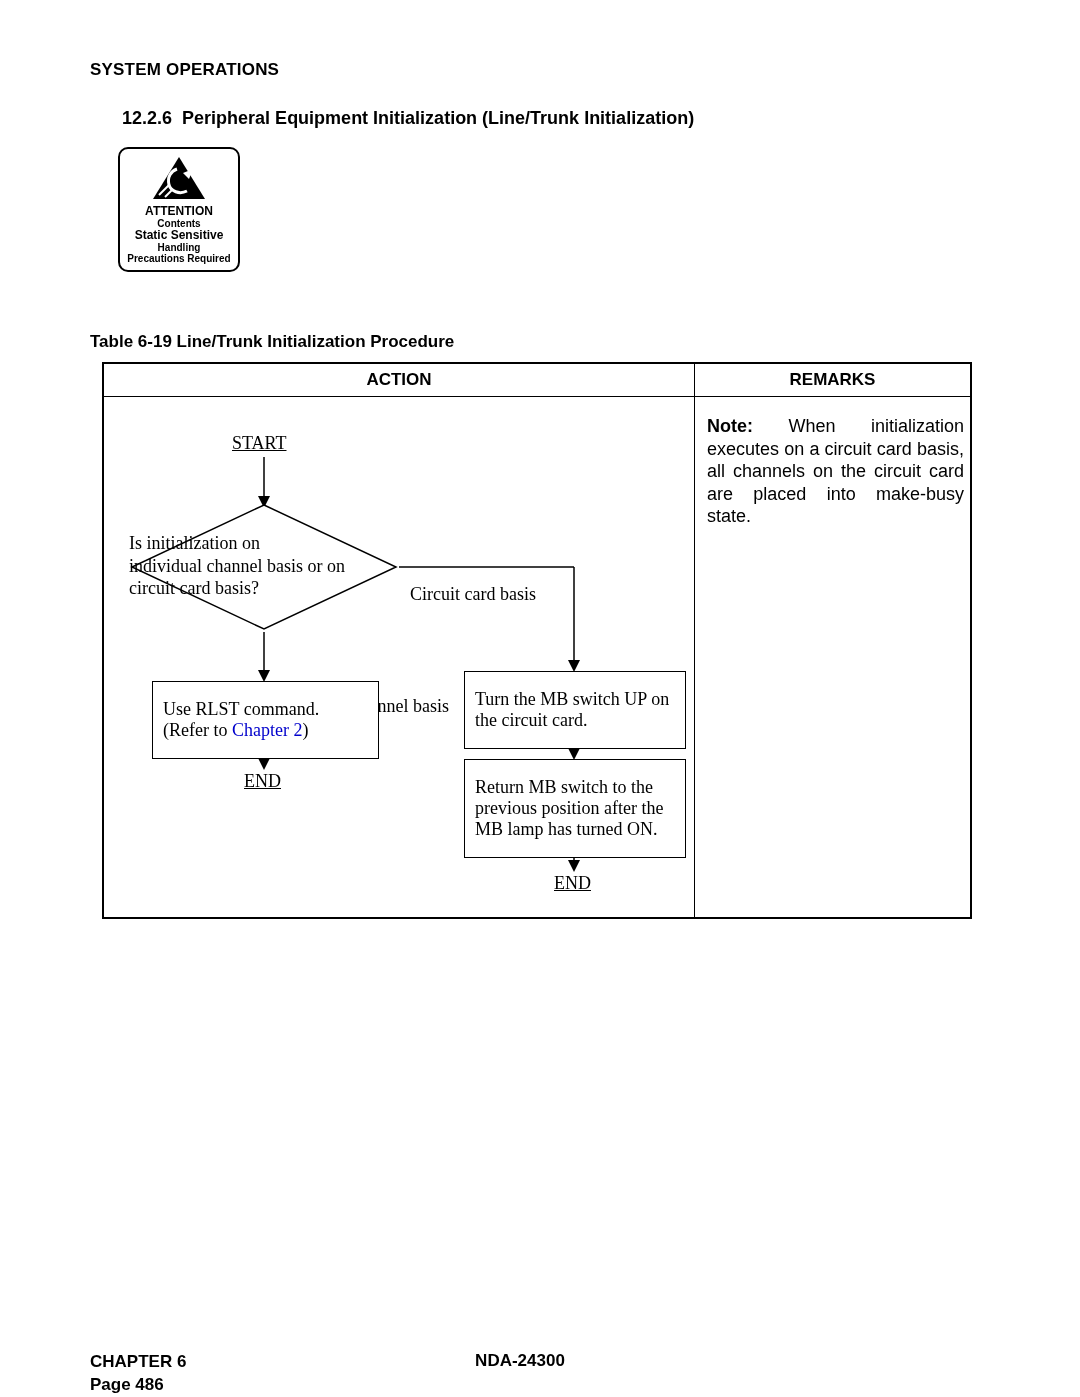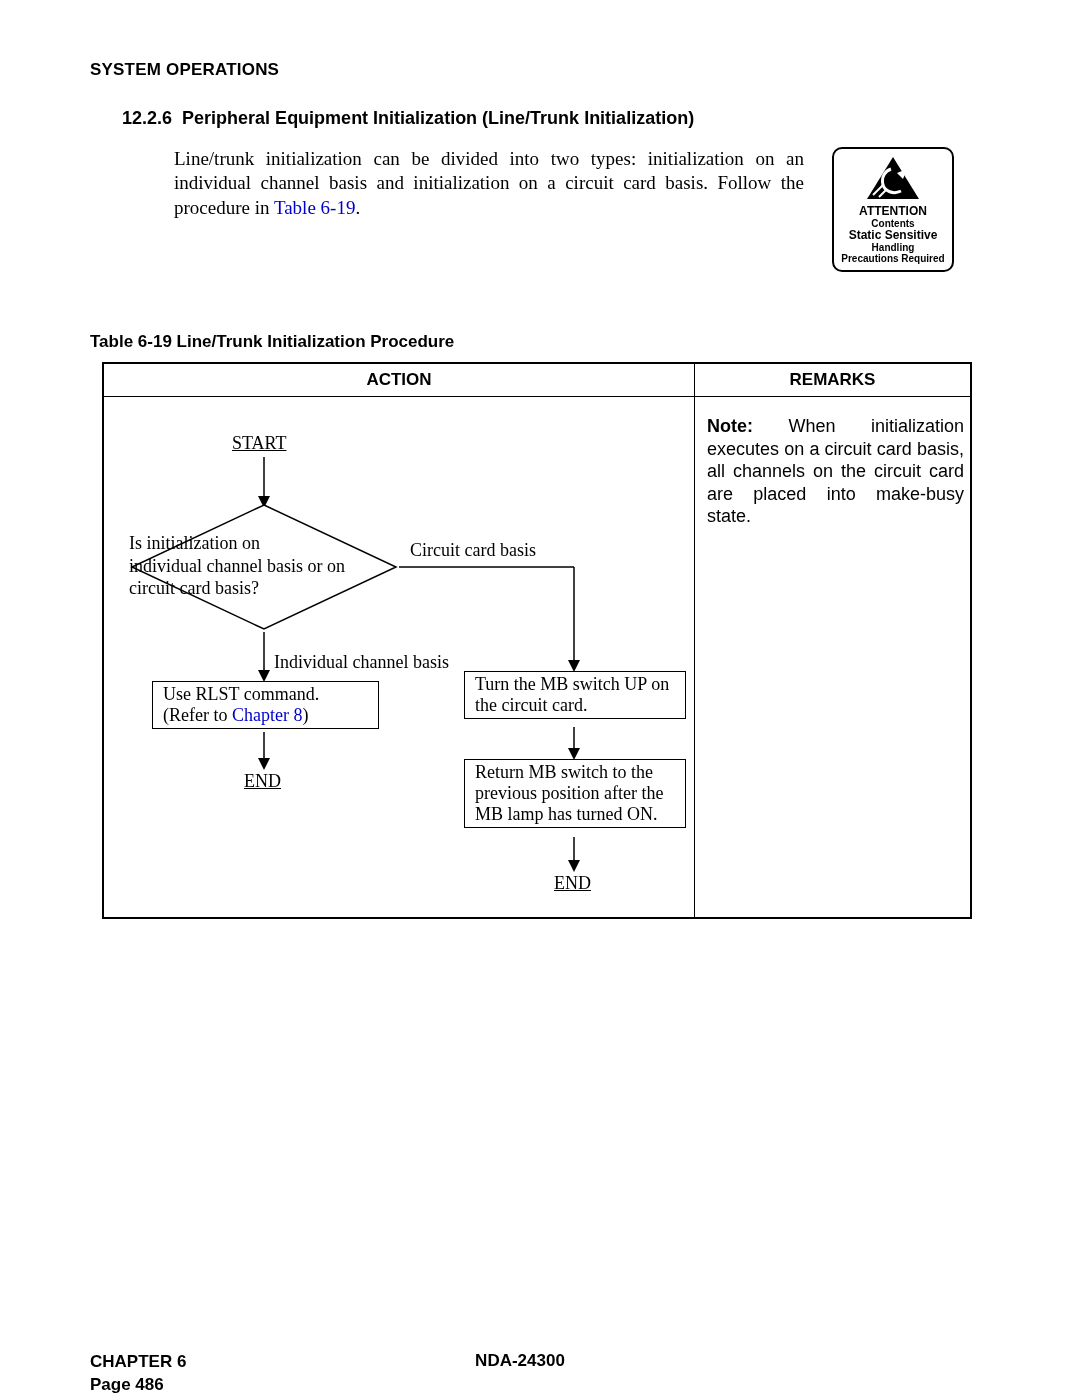--- a/index.html
+++ b/index.html
@@ -95,39 +95,39 @@
   .flow { position: relative; width: 100%; height: 100%; font-size: 18px; }
   .flow .node {
     position: absolute;
     text-align: center;
     white-space: nowrap;
   }
   .flow .underline { text-decoration: underline; }
   .flow .rect {
     position: absolute;
     border: 1.5px solid #000;
-    padding: 2px 10px;
+    padding: 17px 10px;
     background: #fff;
     text-align: left;
     white-space: normal;
   }
   .flow .rect .link { color: #0000cc; }
   .flow .diamond {
     position: absolute;
     width: 270px;
     height: 130px;
   }
   .flow .diamond svg { position:absolute; top:0; left:0; }
   .flow .diamond .dtxt {
     position: absolute;
     top: 30px; left: 0; right: 0;
     text-align: left;
     line-height: 1.25;
   }
-  .flow .lbl { position:absolute; font-size:18px; white-space: nowrap; }
+  .flow .lbl { position:absolute; font-size:18px; white-space: nowrap; margin-top: 44px; }
   
   .footer {
     position: absolute;
     left: 90px;
     bottom: 46px;
     font-family: Arial, Helvetica, sans-serif;
     font-weight: bold;
     font-size: 17px;
     width: 860px;
   }
@@ -144,23 +144,20 @@
 
 <div class="page">
   <div class="header-title">SYSTEM OPERATIONS</div>
 
   <div class="section-heading">
     <span>12.2.6</span>
     <span>&nbsp;</span><span>Peripheral Equipment Initialization (Line/Trunk Initialization)</span>
   </div>
 
   <div class="body-row">
-    <div class="body-text">
-      <span>Line/trunk initialization can be divided into two types: initialization on an individual channel basis and initialization on a circuit card basis. Follow the procedure in </span><span class="link">Table 6-19</span><span>.</span>
-    </div>
 
     <div class="attention-box">
       <svg width="60" height="48" viewBox="0 0 60 48">
         <path d="M30 2 L56 44 L4 44 Z" fill="#000"></path>
         <path d="M28 14 C22 16 18 22 20 30 C22 36 30 40 38 36" fill="none" stroke="#fff" stroke-width="3"></path>
         <path d="M34 18 L44 14 L40 24 Z" fill="#fff"></path>
         <line x1="10" y1="40" x2="20" y2="30" stroke="#fff" stroke-width="2"></line>
         <line x1="16" y1="42" x2="24" y2="34" stroke="#fff" stroke-width="2"></line>
       </svg>
       <div class="att-line">ATTENTION</div>
@@ -213,21 +210,21 @@
             <div class="dtxt">
               <span></span>
               Is initialization on<br>individual channel basis or on<br>circuit card basis?
             </div>
           </div>
 
           <div class="lbl" style="left:306px; top:143px;">Circuit card basis</div>
           <div class="lbl" style="left:170px; top:255px;">Individual channel basis</div>
 
           <div class="rect" style="left:48px; top:284px; width:205px;">
-            <span>Use RLST command.<br>(Refer to </span><span class="link">Chapter 8</span><span>)</span>
+            <span>Use RLST command.<br>(Refer to </span><span class="link">Chapter 2</span><span>)</span>
           </div>
 
           <div class="node underline" style="left:140px; top:374px;">END</div>
 
           <div class="rect" style="left:360px; top:274px; width:200px;">Turn the MB switch UP on the circuit card.</div>
 
           <div class="rect" style="left:360px; top:362px; width:200px;">Return MB switch to the previous position after the MB lamp has turned ON.</div>
 
           <div class="node underline" style="left:450px; top:476px;">END</div>
         </div>

